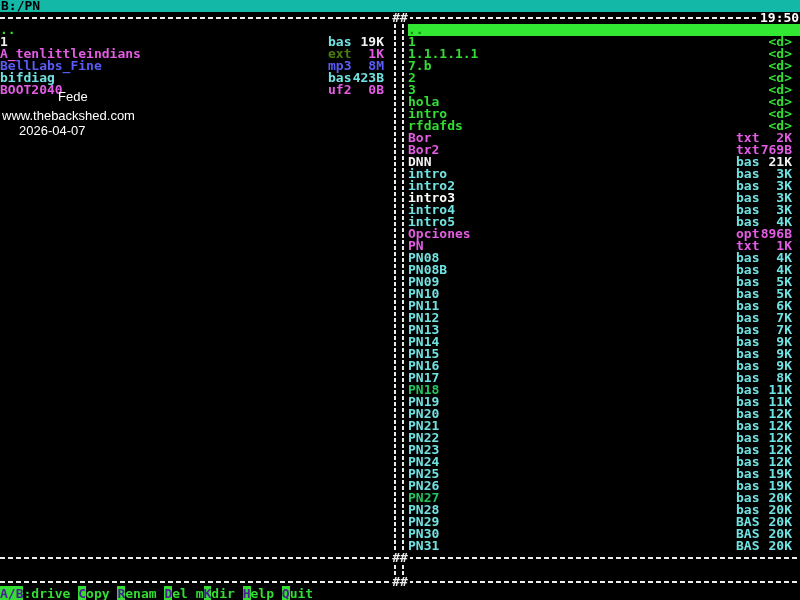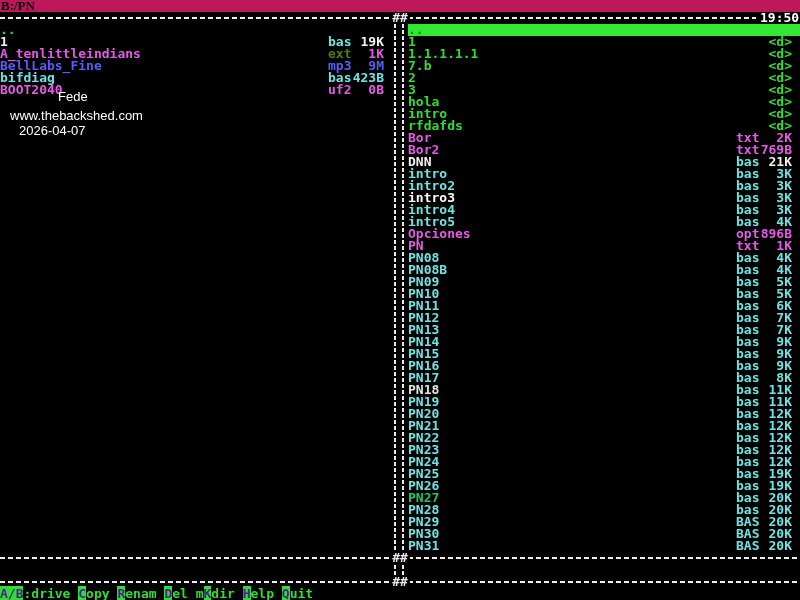--- a/index.html
+++ b/index.html
@@ -20,38 +20,38 @@
   .menu{position:absolute;top:588px;left:0;height:12px;white-space:pre;}
   .menu .hot{color:#4c1d95;}
   .overlay{position:absolute;color:#fff;font-family:"Liberation Sans",sans-serif;
            font-size:13px;line-height:13px;font-weight:normal;}
 </style>
 </head>
 <body>
 
 <div class="screen">
 
-  <div class="titlebar" id="titlebar" style="background: #be185d; font-family: Liberation Serif, serif;">
+  <div class="titlebar" id="titlebar" style="background: #14b8a6;">
     <span>B:/PN</span>
   </div>
 
   <div class="hline" style="top:17px;left:0;width:756px;"></div>
   <div class="junction" style="top:12px;">##</div>
   <div class="clock" id="clock" style="color: #ffffff;">19:50</div>
 
   <div class="vline" style="left:394px;top:24px;height:528px;"></div>
   <div class="vline" style="left:402px;top:24px;height:528px;"></div>
   <div class="vline" style="left:394px;top:565px;height:10px;"></div>
   <div class="vline" style="left:402px;top:565px;height:10px;"></div>
 
   <div class="panel" id="left-panel" style="left:0;">
       <div class="frow"><span class="fname" style="color: rgb(51, 221, 51);">..</span></div>
       <div class="frow"><span class="fname" style="color: rgb(242, 242, 242);">1</span><span class="fext" style="color: rgb(112, 226, 226);">bas</span><span class="fsize" style="color: rgb(242, 242, 242);">19K</span></div>
       <div class="frow"><span class="fname" style="color: rgb(227, 92, 227);">A_tenlittleindians</span><span class="fext" style="color: #4d7c0f;">ext</span><span class="fsize" style="color: rgb(227, 92, 227);">1K</span></div>
-      <div class="frow"><span class="fname" style="color: rgb(91, 91, 247);">BellLabs_Fine</span><span class="fext" style="color: rgb(91, 91, 247);">mp3</span><span class="fsize" style="color: rgb(91, 91, 247);">9M</span></div>
+      <div class="frow"><span class="fname" style="color: rgb(91, 91, 247);">BellLabs_Fine</span><span class="fext" style="color: rgb(91, 91, 247);">mp3</span><span class="fsize" style="color: rgb(91, 91, 247);">8M</span></div>
       <div class="frow"><span class="fname" style="color: rgb(112, 226, 226);">bifdiag</span><span class="fext" style="color: rgb(112, 226, 226);">bas</span><span class="fsize" style="color: rgb(112, 226, 226);">423B</span></div>
       <div class="frow"><span class="fname" style="color: rgb(227, 92, 227);">BOOT2040</span><span class="fext" style="color: rgb(227, 92, 227);">uf2</span><span class="fsize" style="color: rgb(227, 92, 227);">0B</span></div>
     </div>
   <div class="panel" id="right-panel" style="left:408px;">
       <div class="frow" style="background: rgb(51, 232, 51);"><span class="fname" style="color: rgb(11, 138, 11);">..</span></div>
       <div class="frow"><span class="fname" style="color: rgb(51, 221, 51);">1</span><span class="fsize" style="color: rgb(51, 221, 51);">&lt;d&gt;</span></div>
       <div class="frow"><span class="fname" style="color: rgb(51, 221, 51);">1.1.1.1.1</span><span class="fsize" style="color: rgb(51, 221, 51);">&lt;d&gt;</span></div>
       <div class="frow"><span class="fname" style="color: rgb(51, 221, 51);">7.b</span><span class="fsize" style="color: rgb(51, 221, 51);">&lt;d&gt;</span></div>
       <div class="frow"><span class="fname" style="color: rgb(51, 221, 51);">2</span><span class="fsize" style="color: rgb(51, 221, 51);">&lt;d&gt;</span></div>
       <div class="frow"><span class="fname" style="color: rgb(51, 221, 51);">3</span><span class="fsize" style="color: rgb(51, 221, 51);">&lt;d&gt;</span></div>
@@ -72,38 +72,38 @@
       <div class="frow"><span class="fname" style="color: rgb(112, 226, 226);">PN08B</span><span class="fext" style="color: rgb(112, 226, 226);">bas</span><span class="fsize" style="color: rgb(112, 226, 226);">4K</span></div>
       <div class="frow"><span class="fname" style="color: rgb(112, 226, 226);">PN09</span><span class="fext" style="color: rgb(112, 226, 226);">bas</span><span class="fsize" style="color: rgb(112, 226, 226);">5K</span></div>
       <div class="frow"><span class="fname" style="color: rgb(112, 226, 226);">PN10</span><span class="fext" style="color: rgb(112, 226, 226);">bas</span><span class="fsize" style="color: rgb(112, 226, 226);">5K</span></div>
       <div class="frow"><span class="fname" style="color: rgb(112, 226, 226);">PN11</span><span class="fext" style="color: rgb(112, 226, 226);">bas</span><span class="fsize" style="color: rgb(112, 226, 226);">6K</span></div>
       <div class="frow"><span class="fname" style="color: rgb(112, 226, 226);">PN12</span><span class="fext" style="color: rgb(112, 226, 226);">bas</span><span class="fsize" style="color: rgb(112, 226, 226);">7K</span></div>
       <div class="frow"><span class="fname" style="color: rgb(112, 226, 226);">PN13</span><span class="fext" style="color: rgb(112, 226, 226);">bas</span><span class="fsize" style="color: rgb(112, 226, 226);">7K</span></div>
       <div class="frow"><span class="fname" style="color: rgb(112, 226, 226);">PN14</span><span class="fext" style="color: rgb(112, 226, 226);">bas</span><span class="fsize" style="color: rgb(112, 226, 226);">9K</span></div>
       <div class="frow"><span class="fname" style="color: rgb(112, 226, 226);">PN15</span><span class="fext" style="color: rgb(112, 226, 226);">bas</span><span class="fsize" style="color: rgb(112, 226, 226);">9K</span></div>
       <div class="frow"><span class="fname" style="color: rgb(112, 226, 226);">PN16</span><span class="fext" style="color: rgb(112, 226, 226);">bas</span><span class="fsize" style="color: rgb(112, 226, 226);">9K</span></div>
       <div class="frow"><span class="fname" style="color: rgb(112, 226, 226);">PN17</span><span class="fext" style="color: rgb(112, 226, 226);">bas</span><span class="fsize" style="color: rgb(112, 226, 226);">8K</span></div>
-      <div class="frow"><span class="fname" style="color: #e5e5e5;">PN18</span><span class="fext" style="color: rgb(112, 226, 226);">bas</span><span class="fsize" style="color: rgb(112, 226, 226);">11K</span></div>
+      <div class="frow"><span class="fname" style="color: #22c55e;">PN18</span><span class="fext" style="color: rgb(112, 226, 226);">bas</span><span class="fsize" style="color: rgb(112, 226, 226);">11K</span></div>
       <div class="frow"><span class="fname" style="color: rgb(112, 226, 226);">PN19</span><span class="fext" style="color: rgb(112, 226, 226);">bas</span><span class="fsize" style="color: rgb(112, 226, 226);">11K</span></div>
       <div class="frow"><span class="fname" style="color: rgb(112, 226, 226);">PN20</span><span class="fext" style="color: rgb(112, 226, 226);">bas</span><span class="fsize" style="color: rgb(112, 226, 226);">12K</span></div>
       <div class="frow"><span class="fname" style="color: rgb(112, 226, 226);">PN21</span><span class="fext" style="color: rgb(112, 226, 226);">bas</span><span class="fsize" style="color: rgb(112, 226, 226);">12K</span></div>
       <div class="frow"><span class="fname" style="color: rgb(112, 226, 226);">PN22</span><span class="fext" style="color: rgb(112, 226, 226);">bas</span><span class="fsize" style="color: rgb(112, 226, 226);">12K</span></div>
       <div class="frow"><span class="fname" style="color: rgb(112, 226, 226);">PN23</span><span class="fext" style="color: rgb(112, 226, 226);">bas</span><span class="fsize" style="color: rgb(112, 226, 226);">12K</span></div>
       <div class="frow"><span class="fname" style="color: rgb(112, 226, 226);">PN24</span><span class="fext" style="color: rgb(112, 226, 226);">bas</span><span class="fsize" style="color: rgb(112, 226, 226);">12K</span></div>
       <div class="frow"><span class="fname" style="color: rgb(112, 226, 226);">PN25</span><span class="fext" style="color: rgb(112, 226, 226);">bas</span><span class="fsize" style="color: rgb(112, 226, 226);">19K</span></div>
       <div class="frow"><span class="fname" style="color: rgb(112, 226, 226);">PN26</span><span class="fext" style="color: rgb(112, 226, 226);">bas</span><span class="fsize" style="color: rgb(112, 226, 226);">19K</span></div>
       <div class="frow"><span class="fname" style="color: #22c55e;">PN27</span><span class="fext" style="color: rgb(112, 226, 226);">bas</span><span class="fsize" style="color: rgb(112, 226, 226);">20K</span></div>
       <div class="frow"><span class="fname" style="color: rgb(112, 226, 226);">PN28</span><span class="fext" style="color: rgb(112, 226, 226);">bas</span><span class="fsize" style="color: rgb(112, 226, 226);">20K</span></div>
       <div class="frow"><span class="fname" style="color: rgb(112, 226, 226);">PN29</span><span class="fext" style="color: rgb(112, 226, 226);">BAS</span><span class="fsize" style="color: rgb(112, 226, 226);">20K</span></div>
       <div class="frow"><span class="fname" style="color: rgb(112, 226, 226);">PN30</span><span class="fext" style="color: rgb(112, 226, 226);">BAS</span><span class="fsize" style="color: rgb(112, 226, 226);">20K</span></div>
       <div class="frow"><span class="fname" style="color: rgb(112, 226, 226);">PN31</span><span class="fext" style="color: rgb(112, 226, 226);">BAS</span><span class="fsize" style="color: rgb(112, 226, 226);">20K</span></div>
     </div>
 
   <div class="overlay" style="left:58px;top:90px;">Fede</div>
-  <div class="overlay" style="left:10px;top:109px;text-align:center;">www.thebackshed.com</div>
+  <div class="overlay" style="left:2px;top:109px;text-align:center;">www.thebackshed.com</div>
   <div class="overlay" style="left:19px;top:124px;">2026-04-07</div>
 
   <div class="hline" style="top:557px;left:0;width:800px;"></div>
   <div class="junction" style="top:552px;">##</div>
 
 
   <div class="hline" style="top:581px;left:0;width:800px;"></div>
   <div class="junction" style="top:576px;">##</div>
 
   <div class="menu" id="menubar" style="color: rgb(51, 221, 51);"><span class="menu-item"><span class="hot" style="background: rgb(51, 221, 51);">A/B</span>:drive</span> <span class="menu-item"><span class="hot" style="background: rgb(51, 221, 51);">C</span>opy</span> <span class="menu-item"><span class="hot" style="background: rgb(51, 221, 51);">R</span>enam</span> <span class="menu-item"><span class="hot" style="background: rgb(51, 221, 51);">D</span>el</span> <span class="menu-item">m<span class="hot" style="background: rgb(51, 221, 51);">K</span>dir</span> <span class="menu-item"><span class="hot" style="background: rgb(51, 221, 51);">H</span>elp</span> <span class="menu-item"><span class="hot" style="background: rgb(51, 221, 51);">Q</span>uit</span></div>

